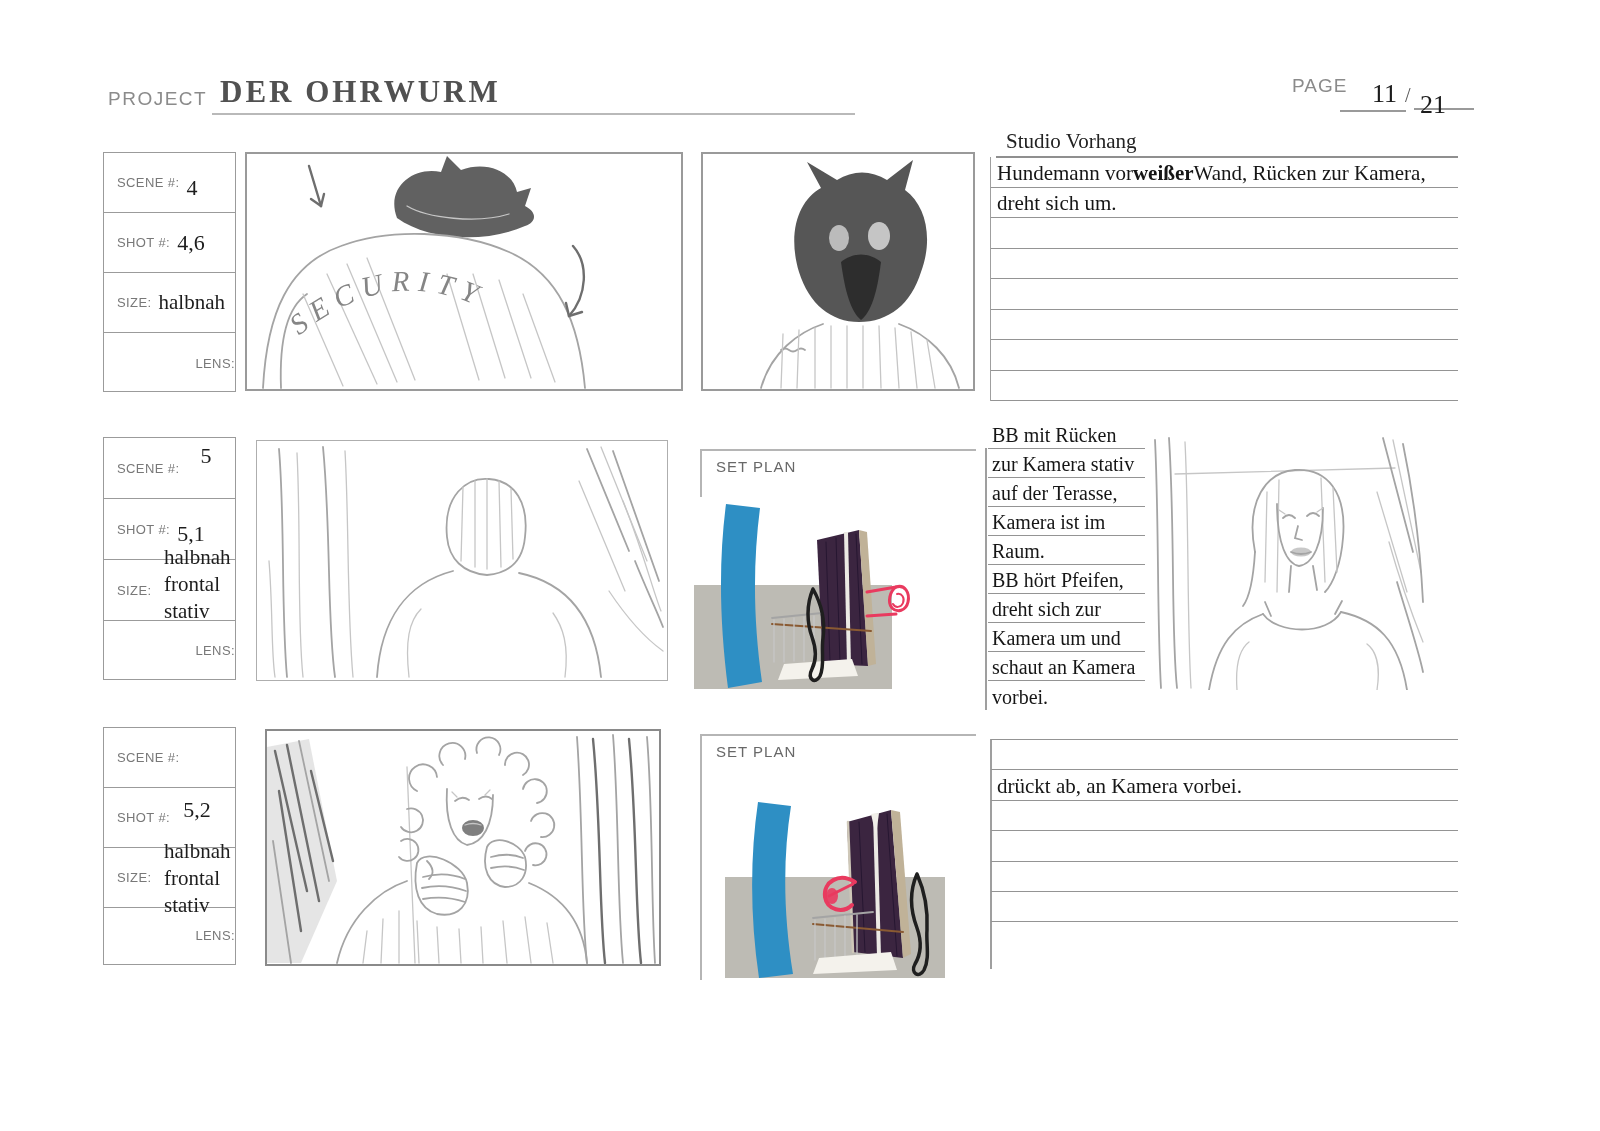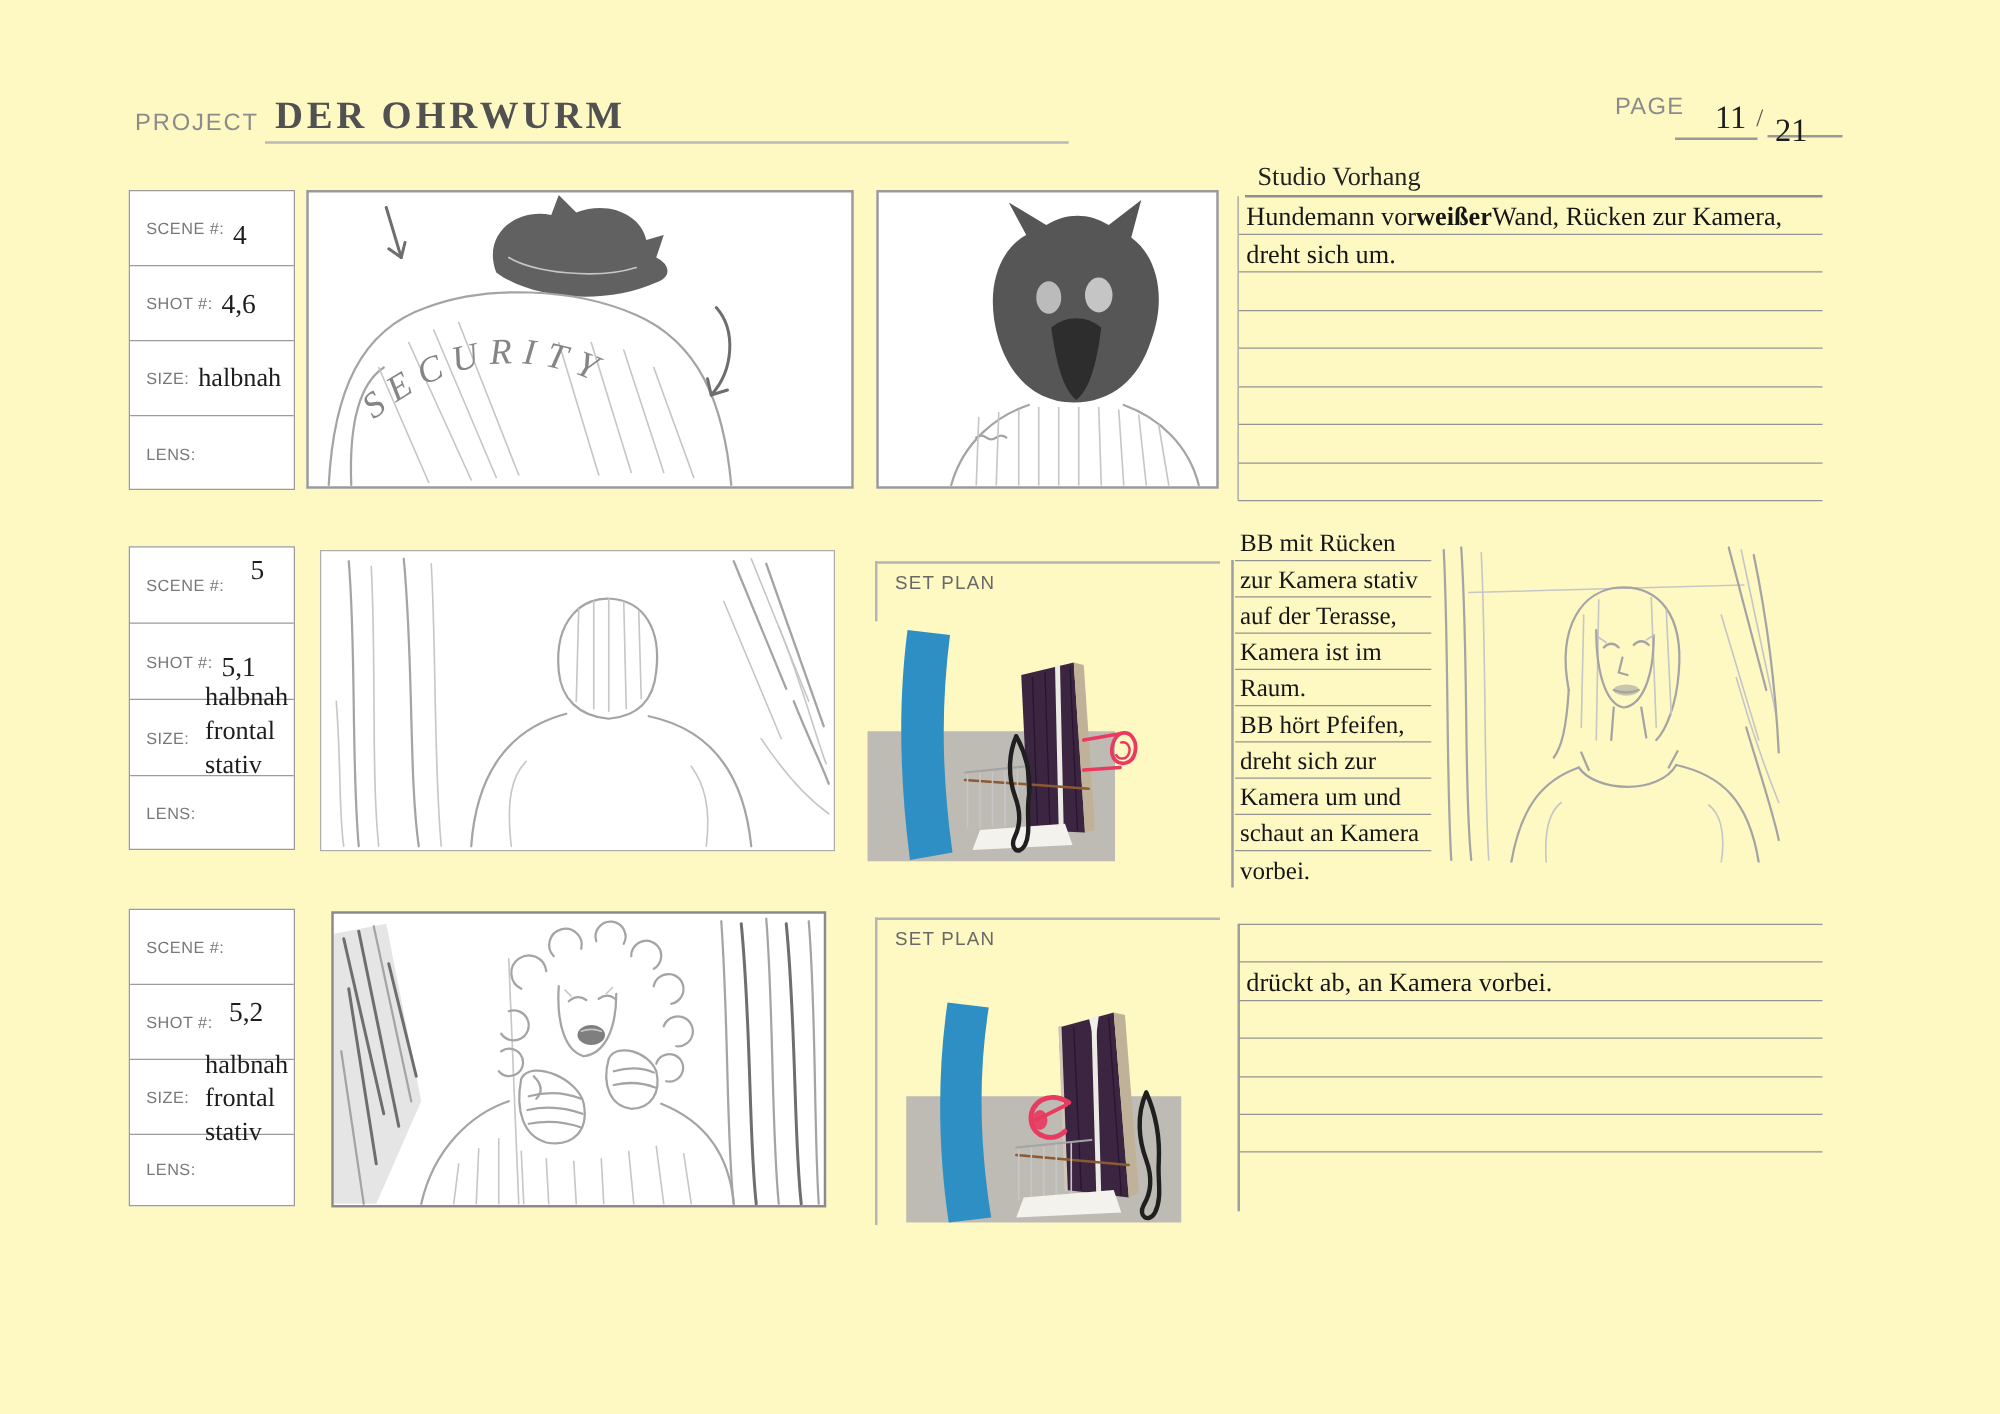--- a/index.html
+++ b/index.html
@@ -1,16 +1,16 @@
 <!DOCTYPE html>
 <html style="--accent-blue: #2E8FC4; --curtain-purple: #3B2540; --frame-tan: #C0B298; --floor-gray: #BDBBB4; --camera-pink: #E93A5F; --pencil-gray: #9A9A9A;"><head>
 <meta charset="utf-8">
 <style>
   html,body{margin:0;padding:0;background:#e9e9e9;}
-  .page{position:relative;width:1600px;height:1131px;background:#fef9c3;margin:0 auto;
+  .page{position:relative;width:1600px;height:1131px;background:#ffffff;margin:0 auto;
         font-family:"Liberation Sans",sans-serif;overflow:hidden;}
   .abs{position:absolute;}
   .serif{font-family:"Liberation Serif","DejaVu Serif",serif;}
   .sans{font-family:"Liberation Sans",sans-serif;}
 
   
   .project-label{left:108px;top:88px;font-size:19px;color:#8b8b8b;letter-spacing:1.5px;}
   .project-title{left:220px;top:74px;font-size:31px;font-weight:600;color:#515151;letter-spacing:3px;}
   .title-rule{left:212px;top:113px;width:643px;height:2px;background:#b9b9b9;}
   .page-label{left:1292px;top:75px;font-size:19px;color:#8b8b8b;letter-spacing:1px;}
@@ -18,21 +18,21 @@
   .page-rule2{left:1414px;top:108px;width:60px;height:2px;background:#9a9a9a;}
   .page-num{font-size:26px;color:#1c1c1c;}
   .page-cur{left:1372px;top:79px;}
   .page-sep{left:1405px;top:84px;font-size:20px;color:#555;}
   .page-tot{left:1420px;top:90px;}
 
   
   .infobox{left:103px;width:133px;border:1.5px solid #9b9b9b;box-sizing:border-box;background:#fff;}
   .cell{position:relative;height:60px;border-bottom:1.5px solid #9b9b9b;box-sizing:border-box;
         display:flex;align-items:center;padding-left:13px;overflow:visible;}
-  .cell:last-child{border-bottom:none;}
+  .cell:last-child{border-bottom:none;justify-content:flex-end;}
   .cell .lbl{font-size:13px;color:#787878;letter-spacing:.4px;white-space:nowrap;}
   .cell .val{font-family:"Liberation Serif",serif;font-size:22px;color:#1d1d1d;margin-left:7px;white-space:nowrap;}
   .val-down{transform:translateY(5px);}
   .val-up{transform:translateY(-12px) translateX(14px);}
   .size-multi{position:absolute;left:60px;top:-16px;font-family:"Liberation Serif",serif;
               font-size:21px;color:#1d1d1d;line-height:27px;white-space:nowrap;z-index:3;}
 
   
   .frame{border:2px solid #9a9a9a;box-sizing:border-box;background:#fff;overflow:hidden;}
 

